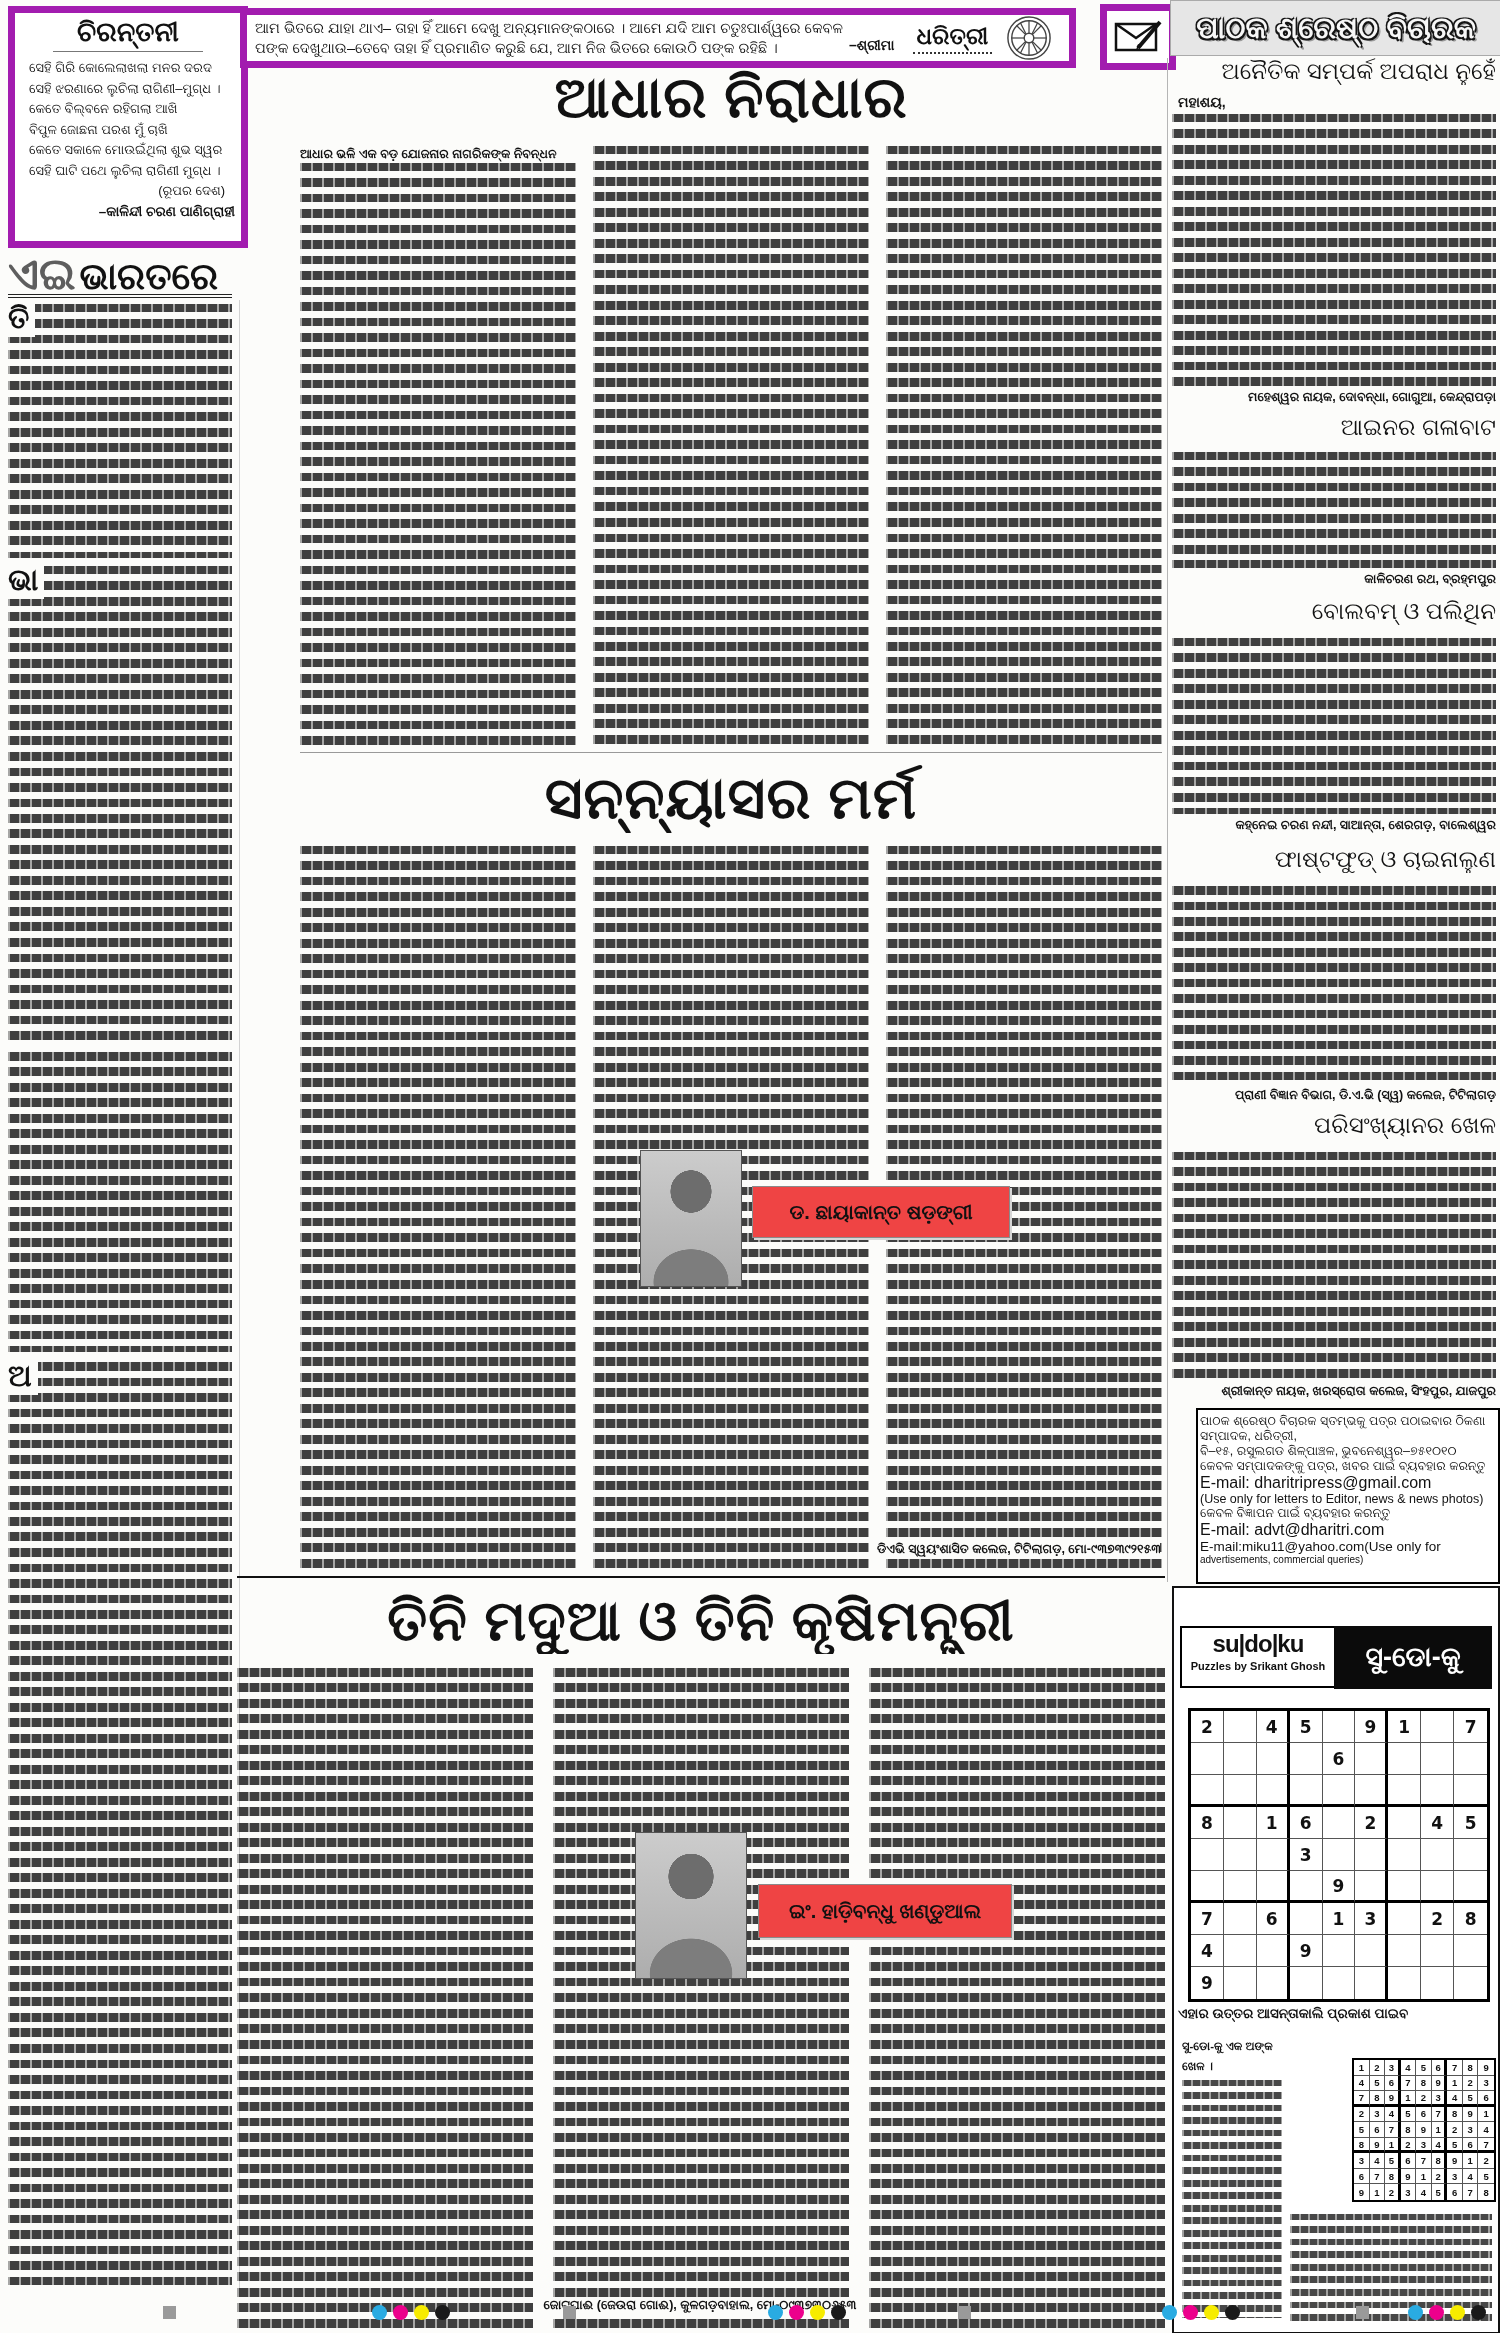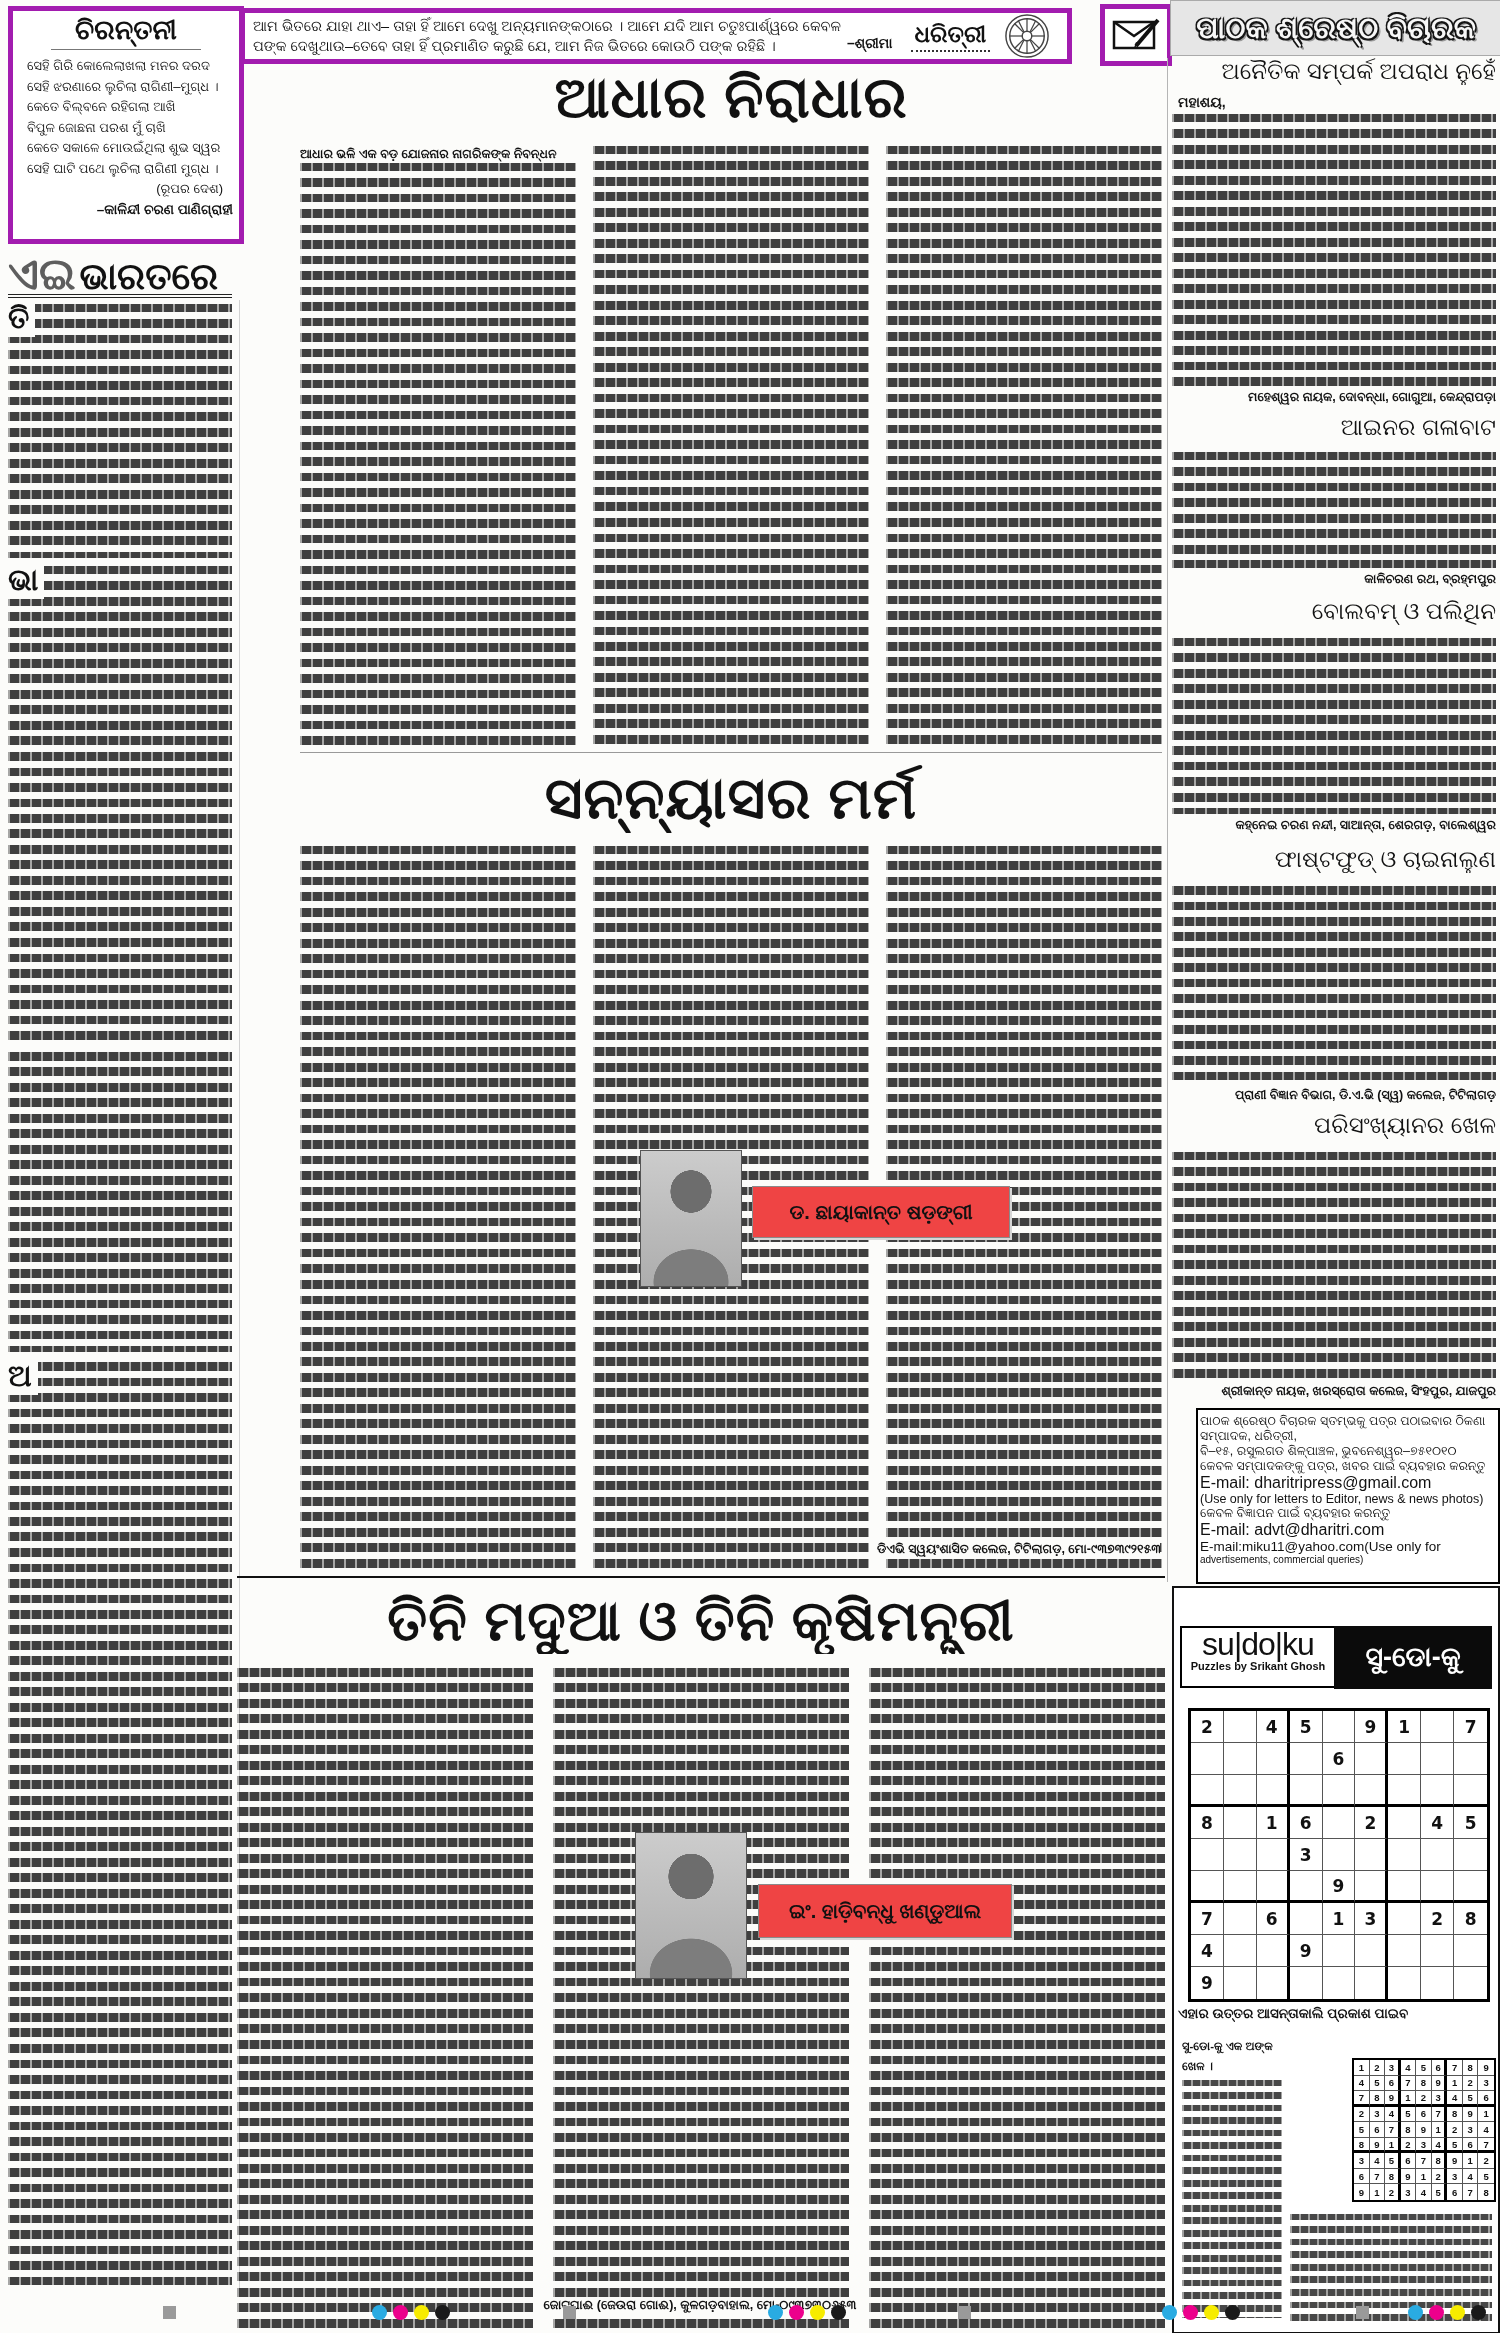--- a/index.html
+++ b/index.html
@@ -1,19 +1,19 @@
 <!DOCTYPE html>
 <html><head>
 <meta charset="utf-8">
 <style>
   html,body{margin:0;padding:0}
   body{width:1500px;height:2333px;position:relative;background:#fcfcfa;
        font-family:"Liberation Sans","DejaVu Sans",sans-serif;color:#111;overflow:hidden}
   .abs{position:absolute}
-  .b2{border:5px solid #a21caf;background:#fff}
+  .b2{border:7px solid #a21caf;background:#fff}
   
   .tx{background-image:
       repeating-linear-gradient(90deg, rgba(252,252,250,.55) 0 2px, rgba(252,252,250,0) 2px 11px),
       repeating-linear-gradient(180deg,#3f3f3f 0 8.5px, rgba(0,0,0,0) 8.5px 15.5px)}
   .txs{background-image:
       repeating-linear-gradient(90deg, rgba(252,252,250,.5) 0 2px, rgba(252,252,250,0) 2px 9px),
       repeating-linear-gradient(180deg,#474747 0 6.5px, rgba(0,0,0,0) 6.5px 12.5px)}
   .cols{display:flex;justify-content:space-between}
   .headline{font-weight:bold;text-align:center;letter-spacing:1px;white-space:nowrap;overflow:hidden}
   .cap{position:absolute;background:#fcfcfa;font-size:30px;font-weight:bold;line-height:1;padding:1px 6px 4px 0}
@@ -191,21 +191,21 @@
   <div class="cline" style="font-size:12.5px">(Use only for letters to Editor, news &amp; news photos)</div>
   <div class="cline" style="font-size:12.5px">କେବଳ ବିଜ୍ଞାପନ ପାଇଁ ବ୍ୟବହାର କରନ୍ତୁ</div>
   <div class="cline" style="font-size:16px">E-mail: advt@dharitri.com</div>
   <div class="cline" style="font-size:13.5px">E-mail:miku11@yahoo.com(Use only for</div>
   <div class="cline" style="font-size:10px">advertisements, commercial queries)</div>
 </div>
 
 <div class="abs" style="left:1172px;top:1586px;width:324px;height:744px;border:2px solid #111;background:#fff">
 
   <div class="abs" style="left:6px;top:38px;width:152px;height:58px;border:2.5px solid #000;text-align:center">
-    <div style="font-size:32px;font-weight:400;letter-spacing:-1px;line-height:32px">su|do|ku</div>
+    <div style="font-size:24px;font-weight:700;letter-spacing:-1px;line-height:32px">su|do|ku</div>
     <div style="font-size:11px;font-weight:bold">Puzzles by Srikant Ghosh</div>
   </div>
   <div class="abs" style="left:160px;top:38px;width:158px;height:63px;background:#0b0b0b;color:#fff;
        display:flex;align-items:center;justify-content:center">
     <span style="font-size:27px;font-weight:bold">ସୁ-ଡୋ-କୁ</span>
   </div>
 
   <div id="sudoku-grid" class="abs sgrid" style="left:14px;top:120px;width:296px;height:288px">
       <div>2</div>
       <div></div>

